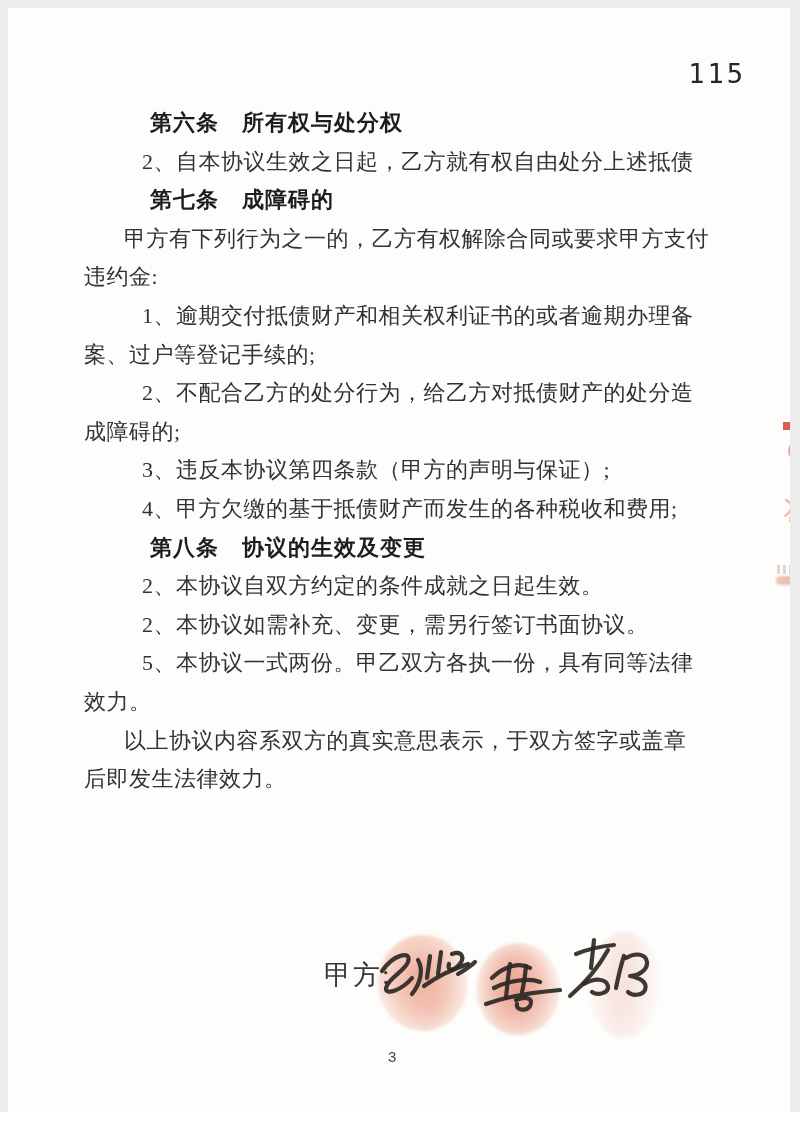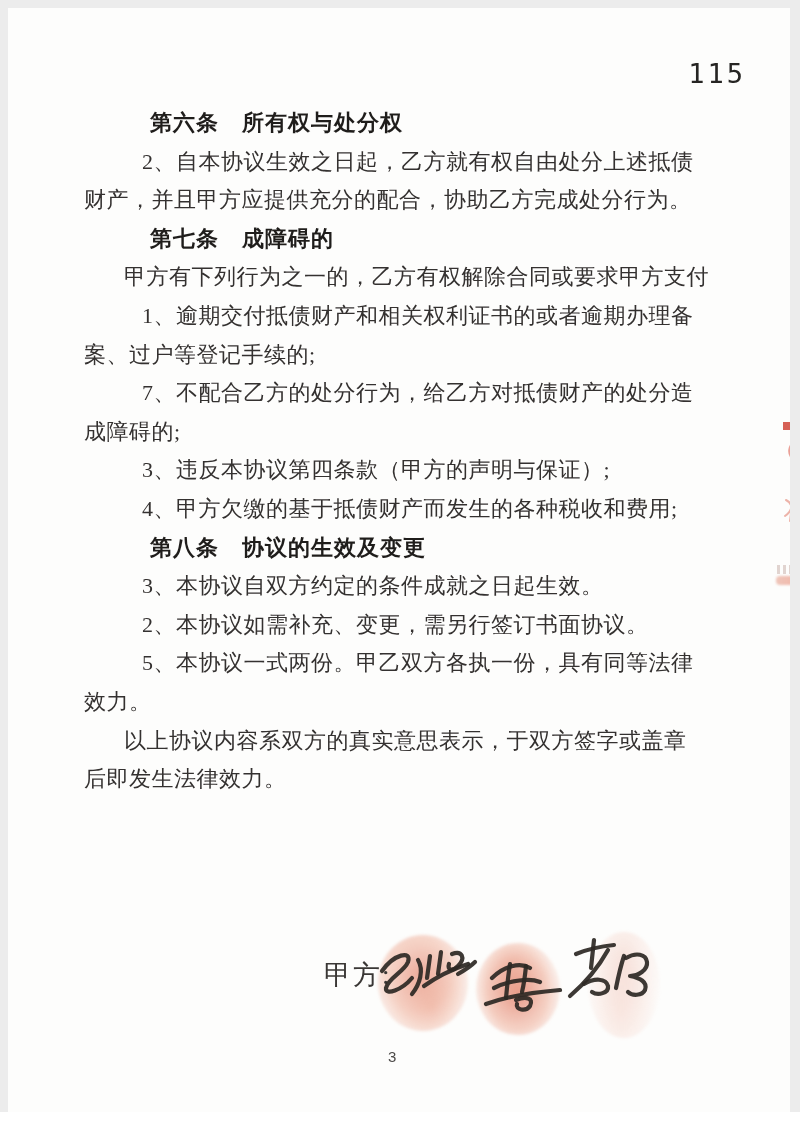--- a/index.html
+++ b/index.html
@@ -70,31 +70,31 @@
 <body>
 
 <div class="canvas">
   <div class="sheet">
 
     <div class="corner-num">115</div>
 
     <div class="content">
         <div class="line heading">第六条　所有权与处分权</div>
         <div class="line num">2、自本协议生效之日起，乙方就有权自由处分上述抵债</div>
-        <div class="line cont">财产，并且甲方应提供充分的配合，协助乙方完成处分行为。</div>
         <div class="line heading">第七条　成障碍的</div>
         <div class="line para">甲方有下列行为之一的，乙方有权解除合同或要求甲方支付</div>
+        <div class="line cont">违约金:</div>
         <div class="line num">1、逾期交付抵债财产和相关权利证书的或者逾期办理备</div>
         <div class="line cont">案、过户等登记手续的;</div>
-        <div class="line num">7、不配合乙方的处分行为，给乙方对抵债财产的处分造</div>
+        <div class="line num">2、不配合乙方的处分行为，给乙方对抵债财产的处分造</div>
         <div class="line cont">成障碍的;</div>
         <div class="line num">3、违反本协议第四条款（甲方的声明与保证）;</div>
         <div class="line num">4、甲方欠缴的基于抵债财产而发生的各种税收和费用;</div>
         <div class="line heading">第八条　协议的生效及变更</div>
-        <div class="line num">3、本协议自双方约定的条件成就之日起生效。</div>
+        <div class="line num">2、本协议自双方约定的条件成就之日起生效。</div>
         <div class="line num">2、本协议如需补充、变更，需另行签订书面协议。</div>
         <div class="line num">5、本协议一式两份。甲乙双方各执一份，具有同等法律</div>
         <div class="line cont">效力。</div>
         <div class="line para">以上协议内容系双方的真实意思表示，于双方签字或盖章</div>
         <div class="line cont">后即发生法律效力。</div>
       </div>
 
     <div class="fingerprint fp1"></div>
     <div class="fingerprint fp2"></div>
     <div class="fingerprint fp3"></div>

